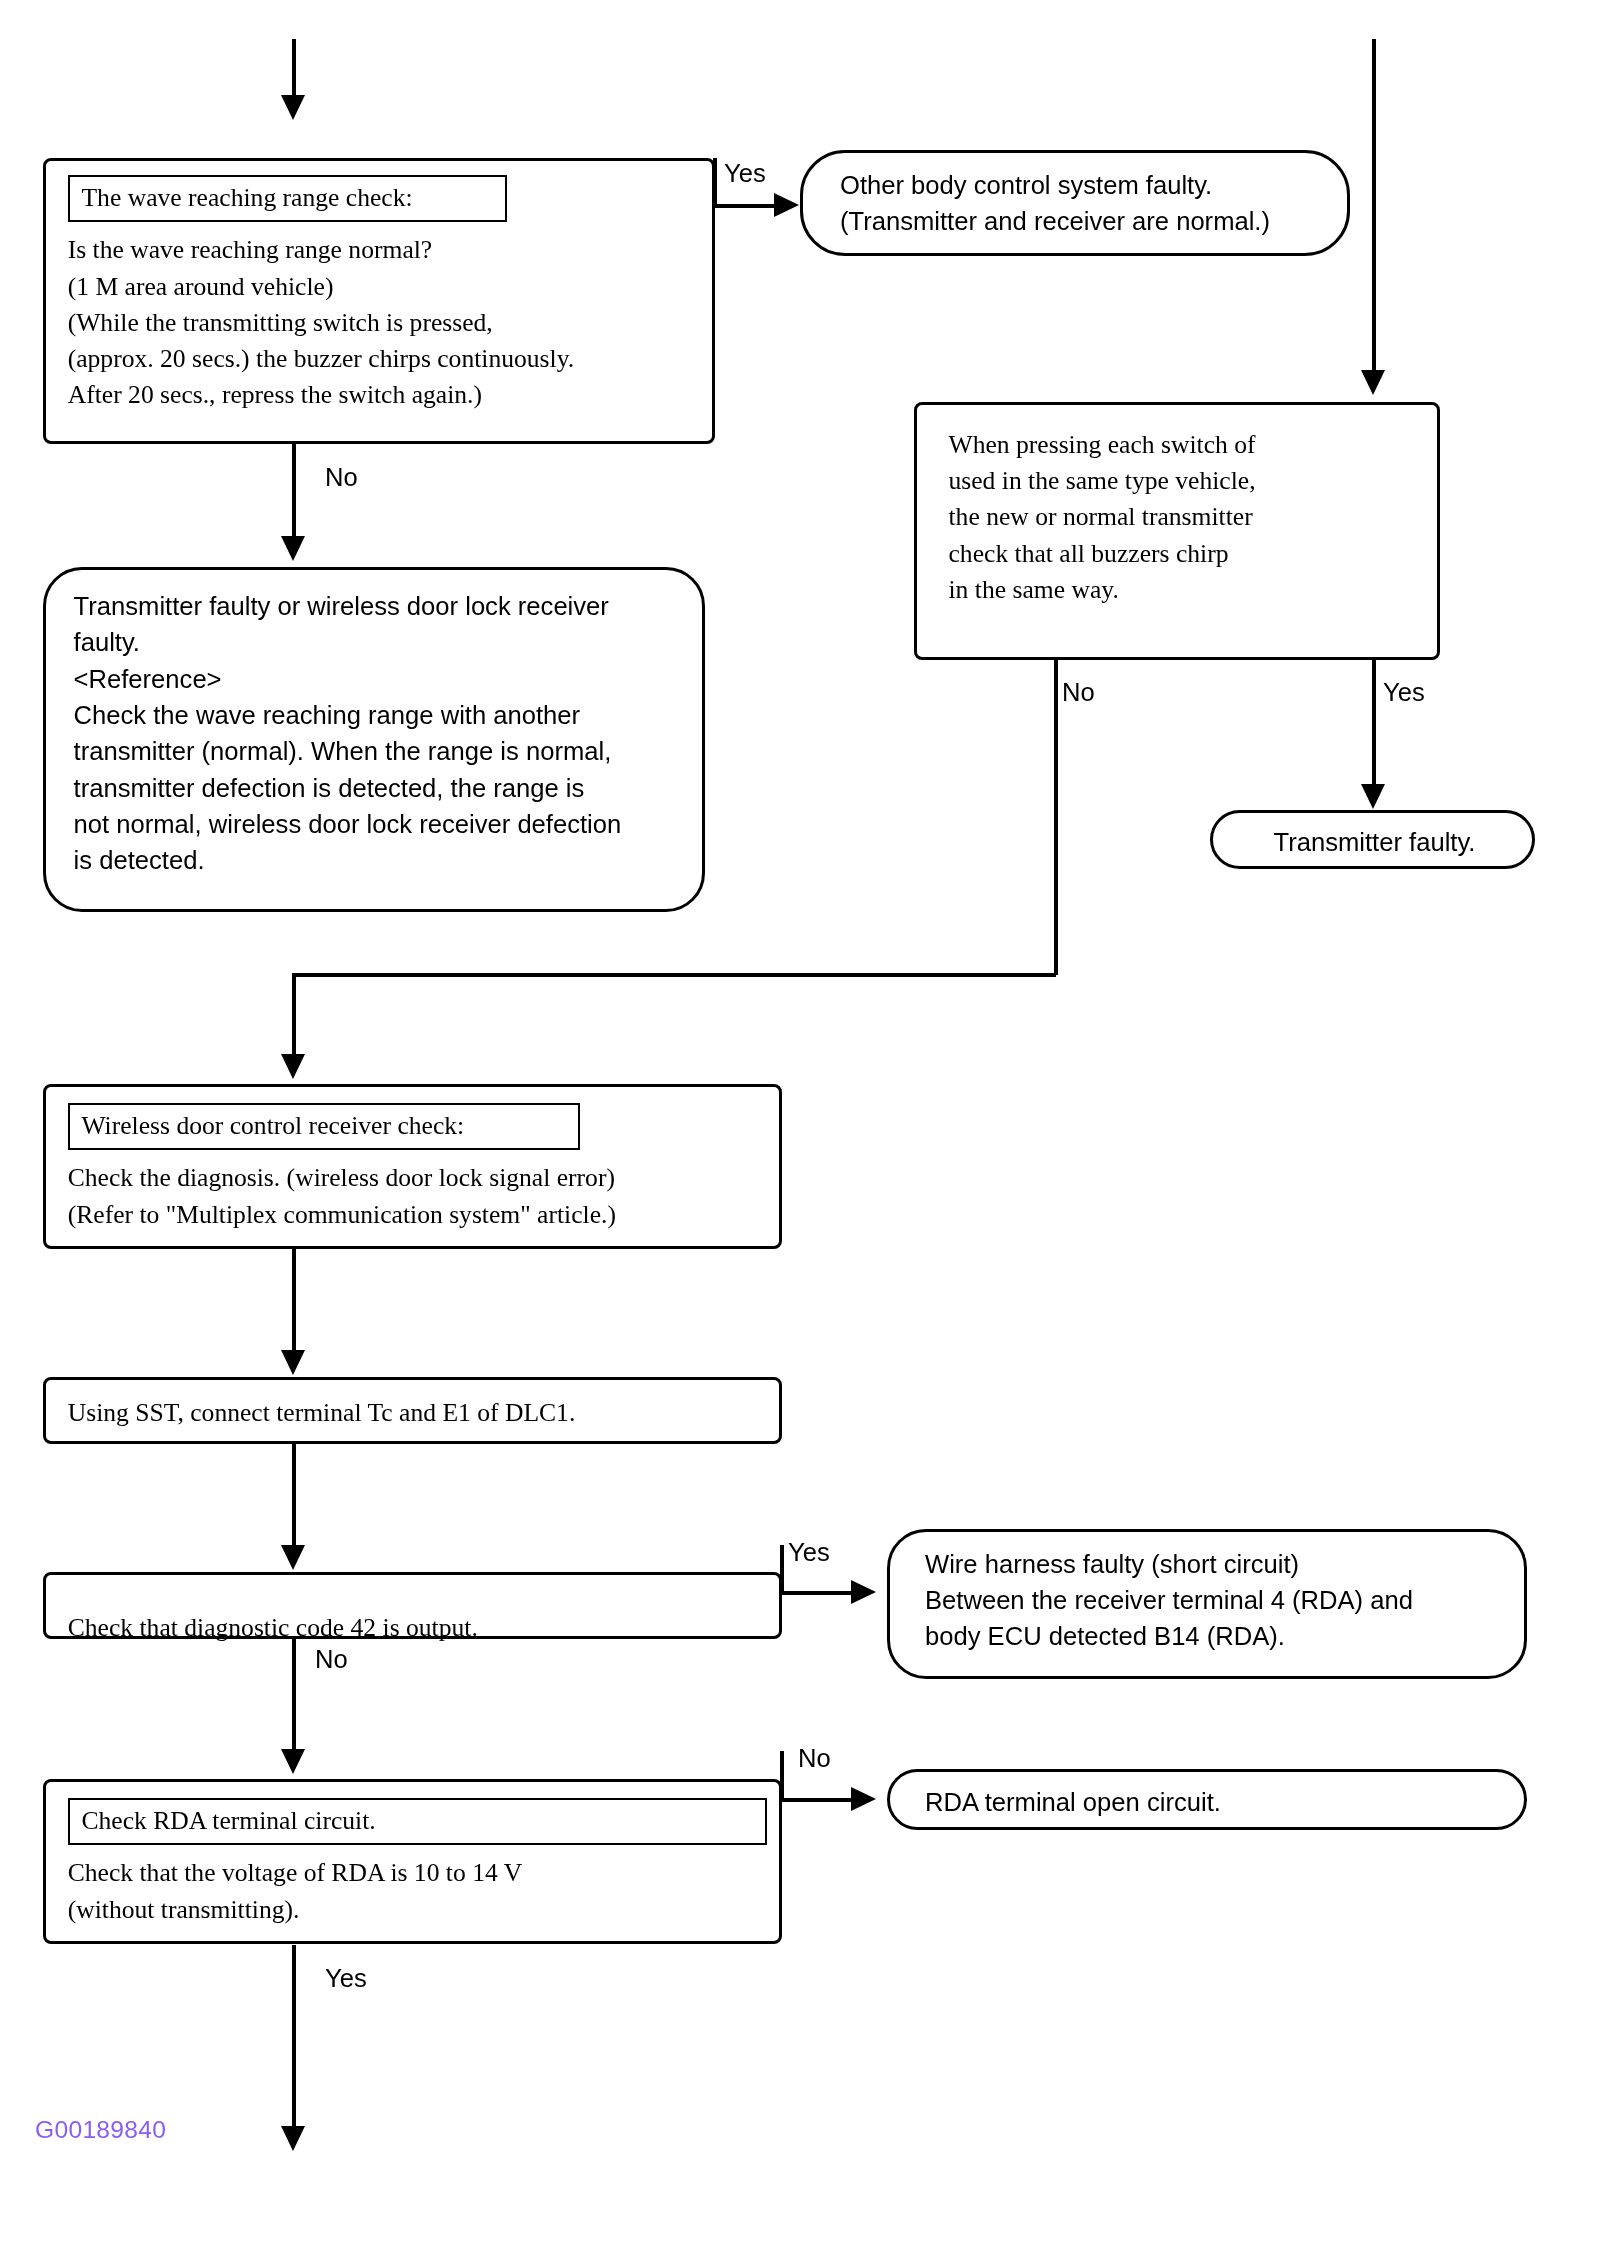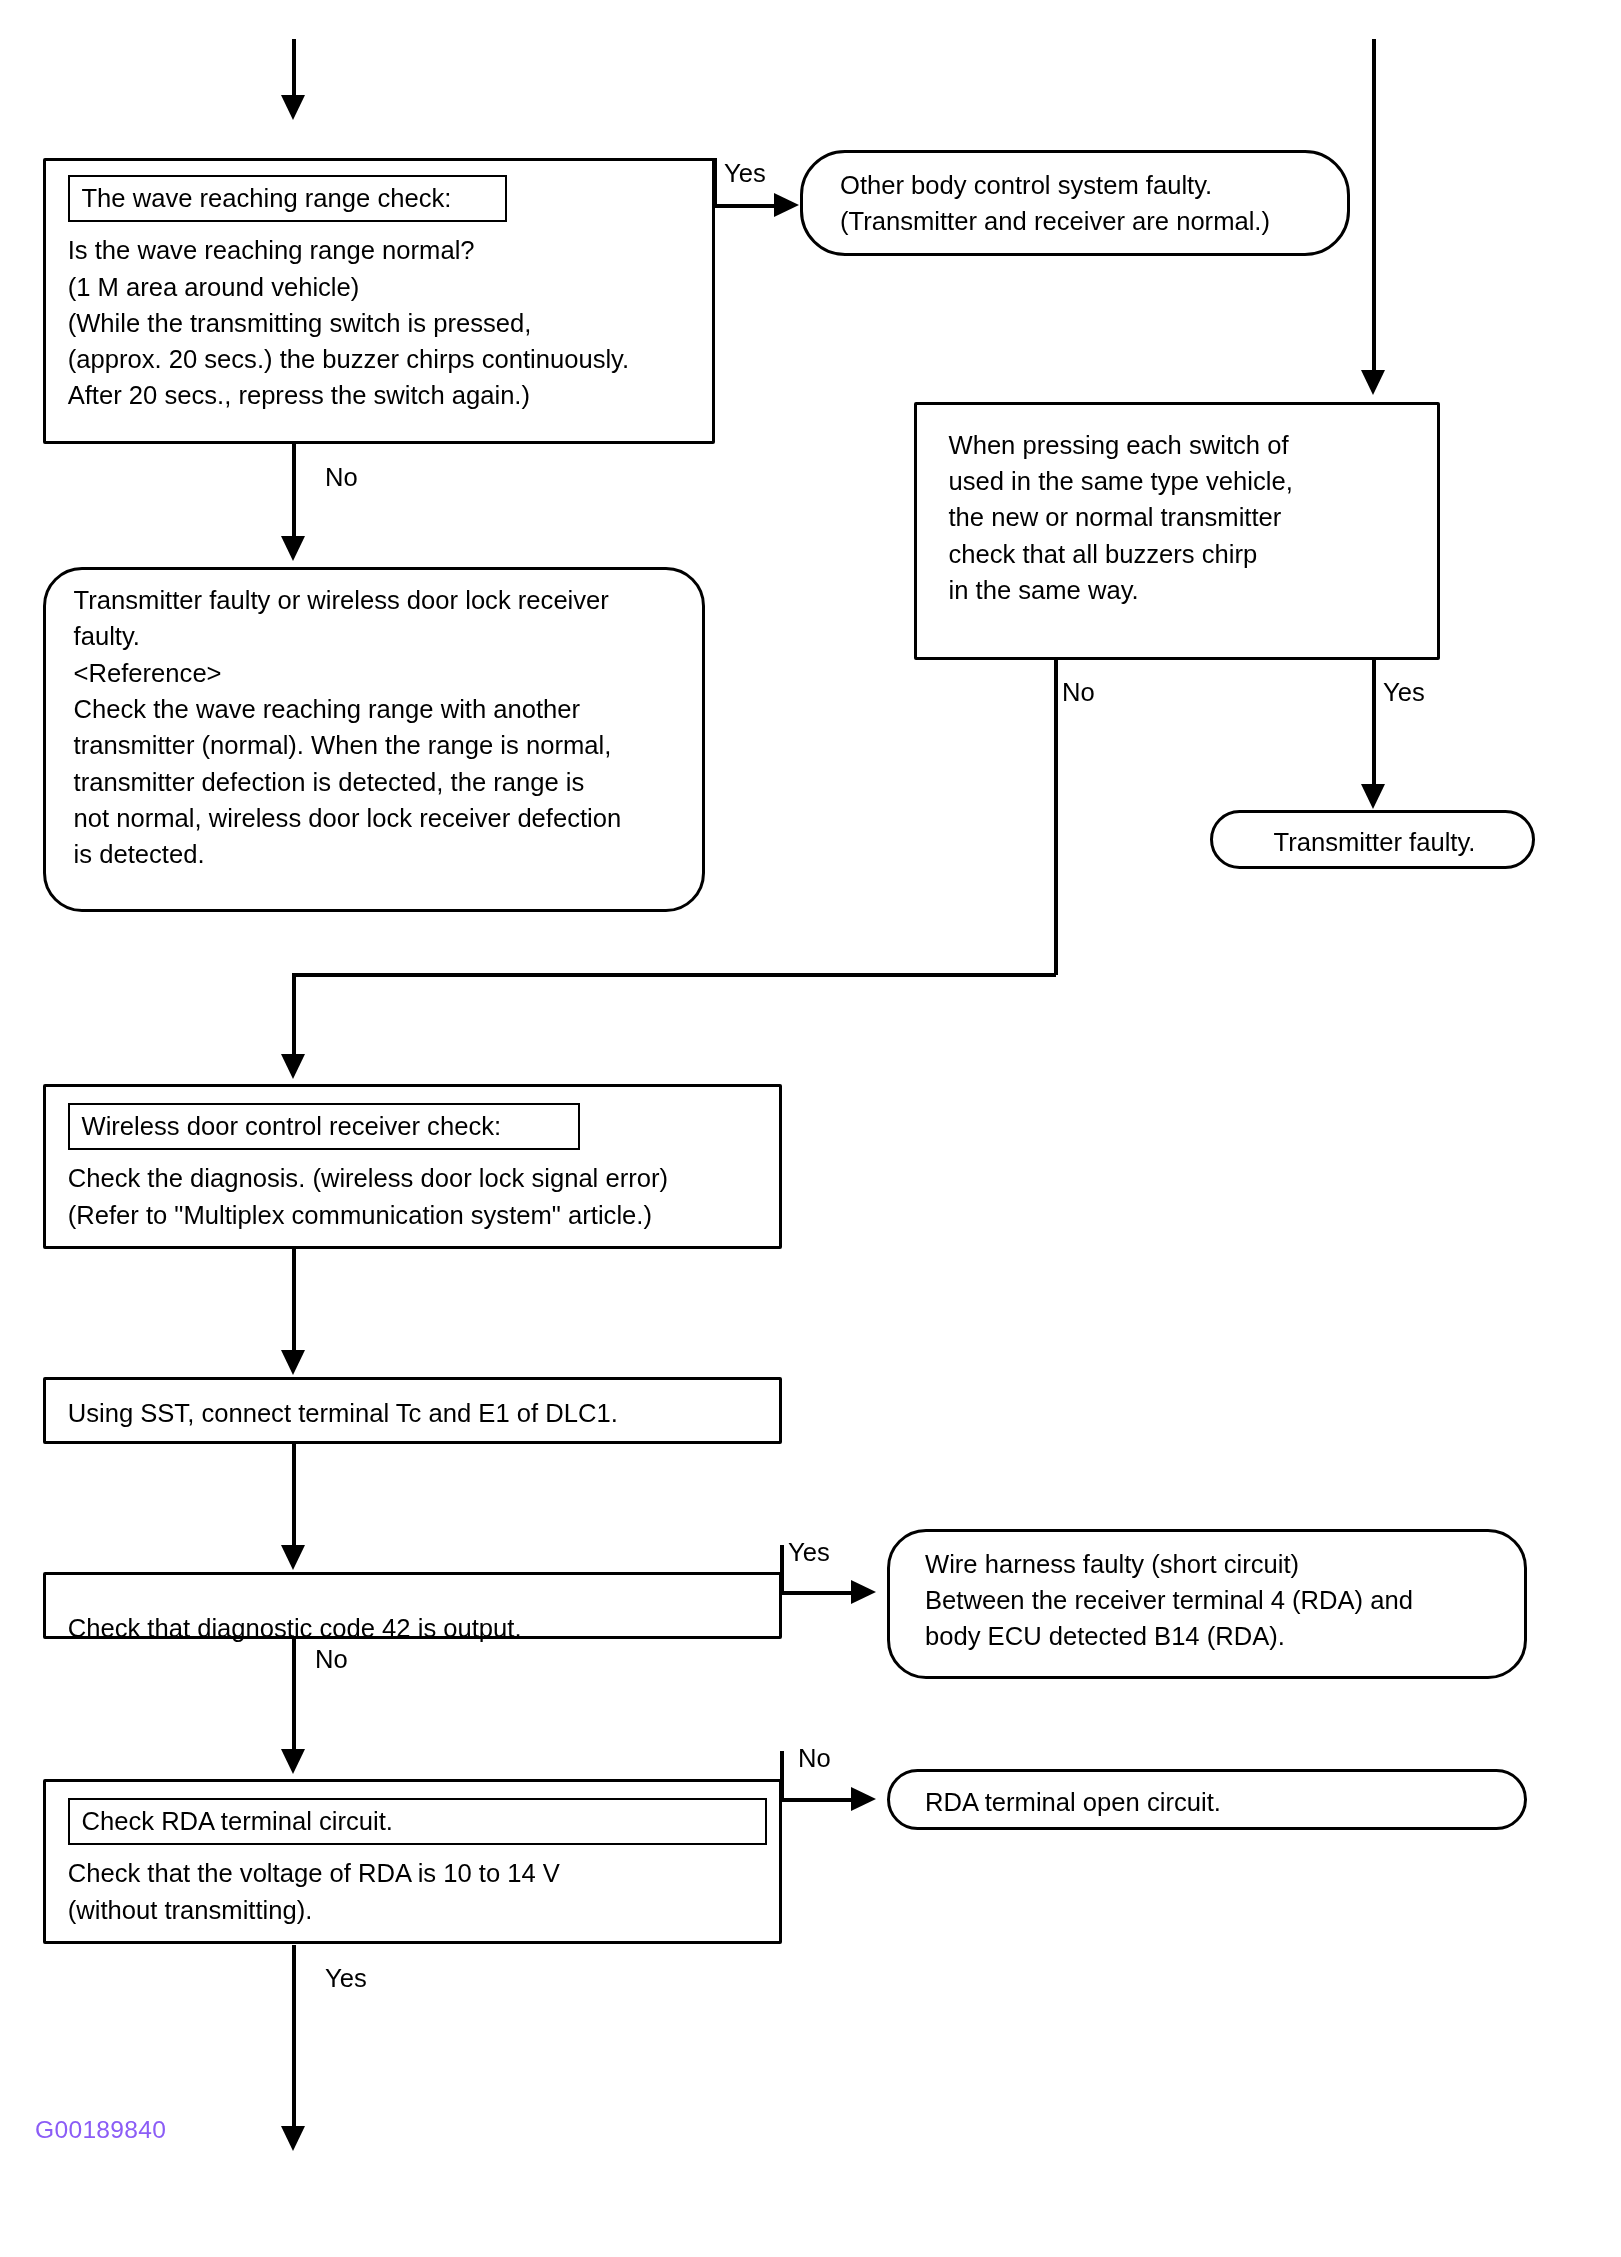--- a/index.html
+++ b/index.html
@@ -22,21 +22,21 @@
   
   .node {
     position: absolute;
     box-sizing: border-box;
     border: 3px solid #000;
     background: #fff;
     font-size: 25.6px;
     line-height: 1.42;
     color: #000;
   }
-  .node.rect { border-radius: 2px; }
+  .node.rect { border-radius: 8px; font-family: Liberation Serif, serif; }
   .node.round { border-radius: 45px; }
   .node .pad {
     padding: 13.8px 19.7px 13.8px 21.7px;
   }
   .node.round .pad {
     padding: 13.8px 33px 13.8px 37px;
   }
 
   
   .titlebar {
@@ -153,21 +153,21 @@
     <div class="pad" style="padding-top:10.8px; text-align:center;">
       <span class="line" style="white-space:normal;">Transmitter faulty.</span>
     </div>
   </div>
 
   <div class="vline" style="left:292px; top:443px; height:99px;"></div>
   <div class="arrow-down" style="left:281px; top:536px;"></div>
   <div class="branch" style="left:325px; top:465px;">No</div>
 
   <div class="node round" style="left:43px; top:567px; width:662px; height:345px; border-radius:39px;">
-    <div class="pad" style="padding-top:12px; padding-left:27.6px;">
+    <div class="pad" style="padding-top:18px; padding-left:27.6px;">
       <span class="line">Transmitter faulty or wireless door lock receiver</span>
       <span class="line">faulty.</span>
       <span class="line">&lt;Reference&gt;</span>
       <span class="line">Check the wave reaching range with another</span>
       <span class="line">transmitter (normal). When the range is normal,</span>
       <span class="line">transmitter defection is detected, the range is</span>
       <span class="line">not normal, wireless door lock receiver defection</span>
       <span class="line">is detected.</span>
     </div>
   </div>

